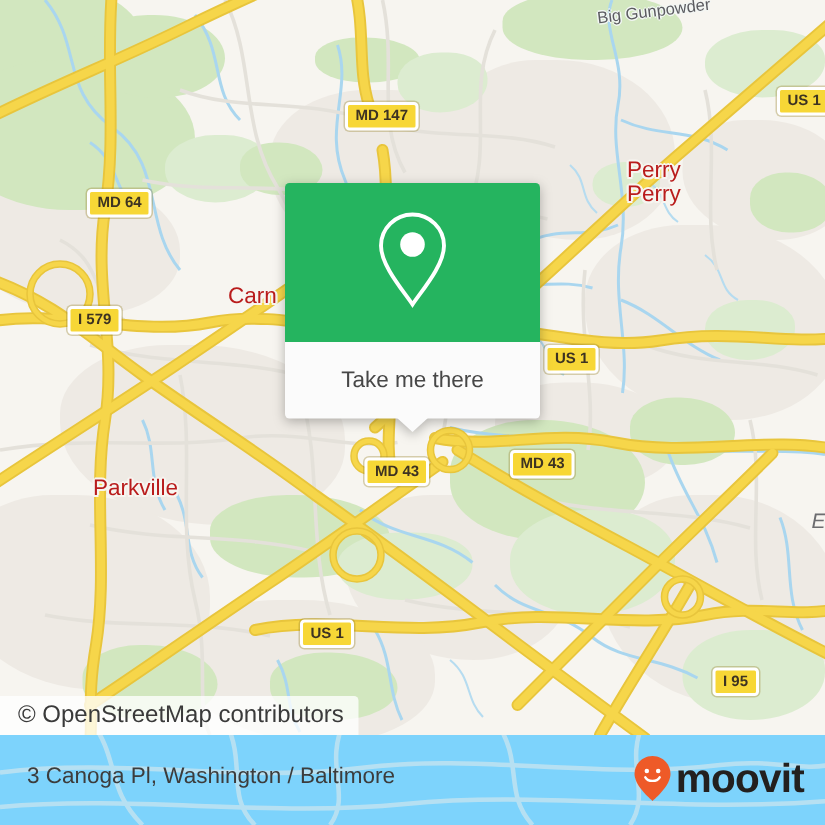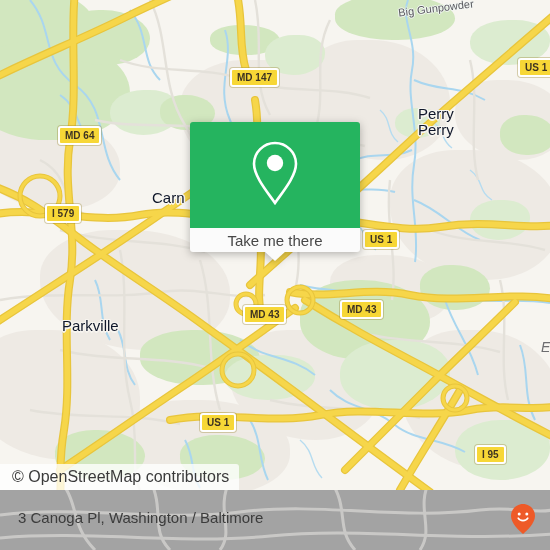--- a/index.html
+++ b/index.html
@@ -26,21 +26,21 @@
   
   .shield{
     position:absolute;background:#f7d736;border:2px solid #ffffff;border-radius:3px;
     color:#3d3322;font-weight:bold;font-size:10px;line-height:13px;
     padding:1px 5px;white-space:nowrap;
     box-shadow:0 0 0 1px rgba(150,130,40,.35);
     font-family:"Liberation Sans",sans-serif;
   }
   
   .place{
-    position:absolute;color:#0f172a;font-size:15px;white-space:nowrap;
+    position:absolute;color:#b91c1c;font-size:15px;white-space:nowrap;
     text-shadow:
       -1.5px 0 #f7f5f0,1.5px 0 #f7f5f0,0 -1.5px #f7f5f0,0 1.5px #f7f5f0,
       -1px -1px #f7f5f0,1px 1px #f7f5f0,-1px 1px #f7f5f0,1px -1px #f7f5f0;
     font-family:"Liberation Sans",sans-serif;
   }
   .place.two{line-height:16px;text-align:center;}
   .rivername{
     position:absolute;color:#5b5b60;font-size:11px;white-space:nowrap;
     text-shadow:-1px 0 #f2f6f4,1px 0 #f2f6f4,0 -1px #f2f6f4,0 1px #f2f6f4;
   }
@@ -51,42 +51,42 @@
   
   #popup{
     position:absolute;left:190px;top:122px;width:170px;
     filter:drop-shadow(0 2px 4px rgba(0,0,0,.28));
   }
   #popup .head{
     height:106px;background:#25b45f;border-radius:3px 3px 0 0;
     display:flex;align-items:center;justify-content:center;
   }
   #popup .foot{
-    height:24px;background:#fbfbfb;border-radius:0 0 3px 3px;
+    height:51px;background:#fbfbfb;border-radius:0 0 3px 3px;
     display:flex;align-items:center;justify-content:center;
     color:#474747;font-size:15px;
   }
   #popup .tail{
     position:absolute;left:50%;transform:translateX(-50%);bottom:-9px;
     width:0;height:0;border-left:11px solid transparent;border-right:11px solid transparent;
     border-top:10px solid #fbfbfb;
   }
 
   
   #attrib{
     position:absolute;left:0;top:464px;
     background:rgba(255,255,255,.78);
     color:#3a3a3a;font-size:16px;line-height:26px;height:26px;
     padding:0 10px 0 12px;white-space:nowrap;border-radius:0 3px 0 0;
   }
 
   
   #bottombar{
     position:absolute;left:0;top:490px;width:550px;height:60px;
-    background:#a3a3a3;overflow:hidden;
+    background:#7dd3fc;overflow:hidden;
   }
   #bottombar .watermark{position:absolute;left:0;top:0;width:550px;height:60px;opacity:.5;}
   #address{
     position:absolute;left:18px;top:19px;color:#3c3c3c;font-size:15px;white-space:nowrap;
   }
   #moovit{position:absolute;right:14px;top:13px;display:flex;align-items:center;gap:2px;}
   #moovit .pinwrap{width:26px;height:32px;position:relative;}
   #moovit .word{color:#23201f;font-size:27px;font-weight:bold;letter-spacing:-0.5px;line-height:32px;}
 </style>
 </head>
@@ -296,16 +296,17 @@
     <div id="address">3 Canoga Pl, Washington / Baltimore</div>
     <div id="moovit">
       <span class="pinwrap">
         <svg width="26" height="32" viewBox="0 0 26 32">
           <path d="M13 1 C6.4 1 1 6.3 1 12.9 C1 20 9 27.5 13 31 C17 27.5 25 20 25 12.9 C25 6.3 19.6 1 13 1 Z" fill="#ee5a28"></path>
           <circle cx="9.2" cy="11" r="1.5" fill="#ffffff"></circle>
           <circle cx="16.8" cy="11" r="1.5" fill="#ffffff"></circle>
           <path d="M8.2 15.2 C10 18.4 16 18.4 17.8 15.2" fill="none" stroke="#ffffff" stroke-width="1.6" stroke-linecap="round"></path>
         </svg>
       </span>
+      <span class="word">moovit</span>
     </div>
   </div>
 
 </div>
 
 </body></html>

